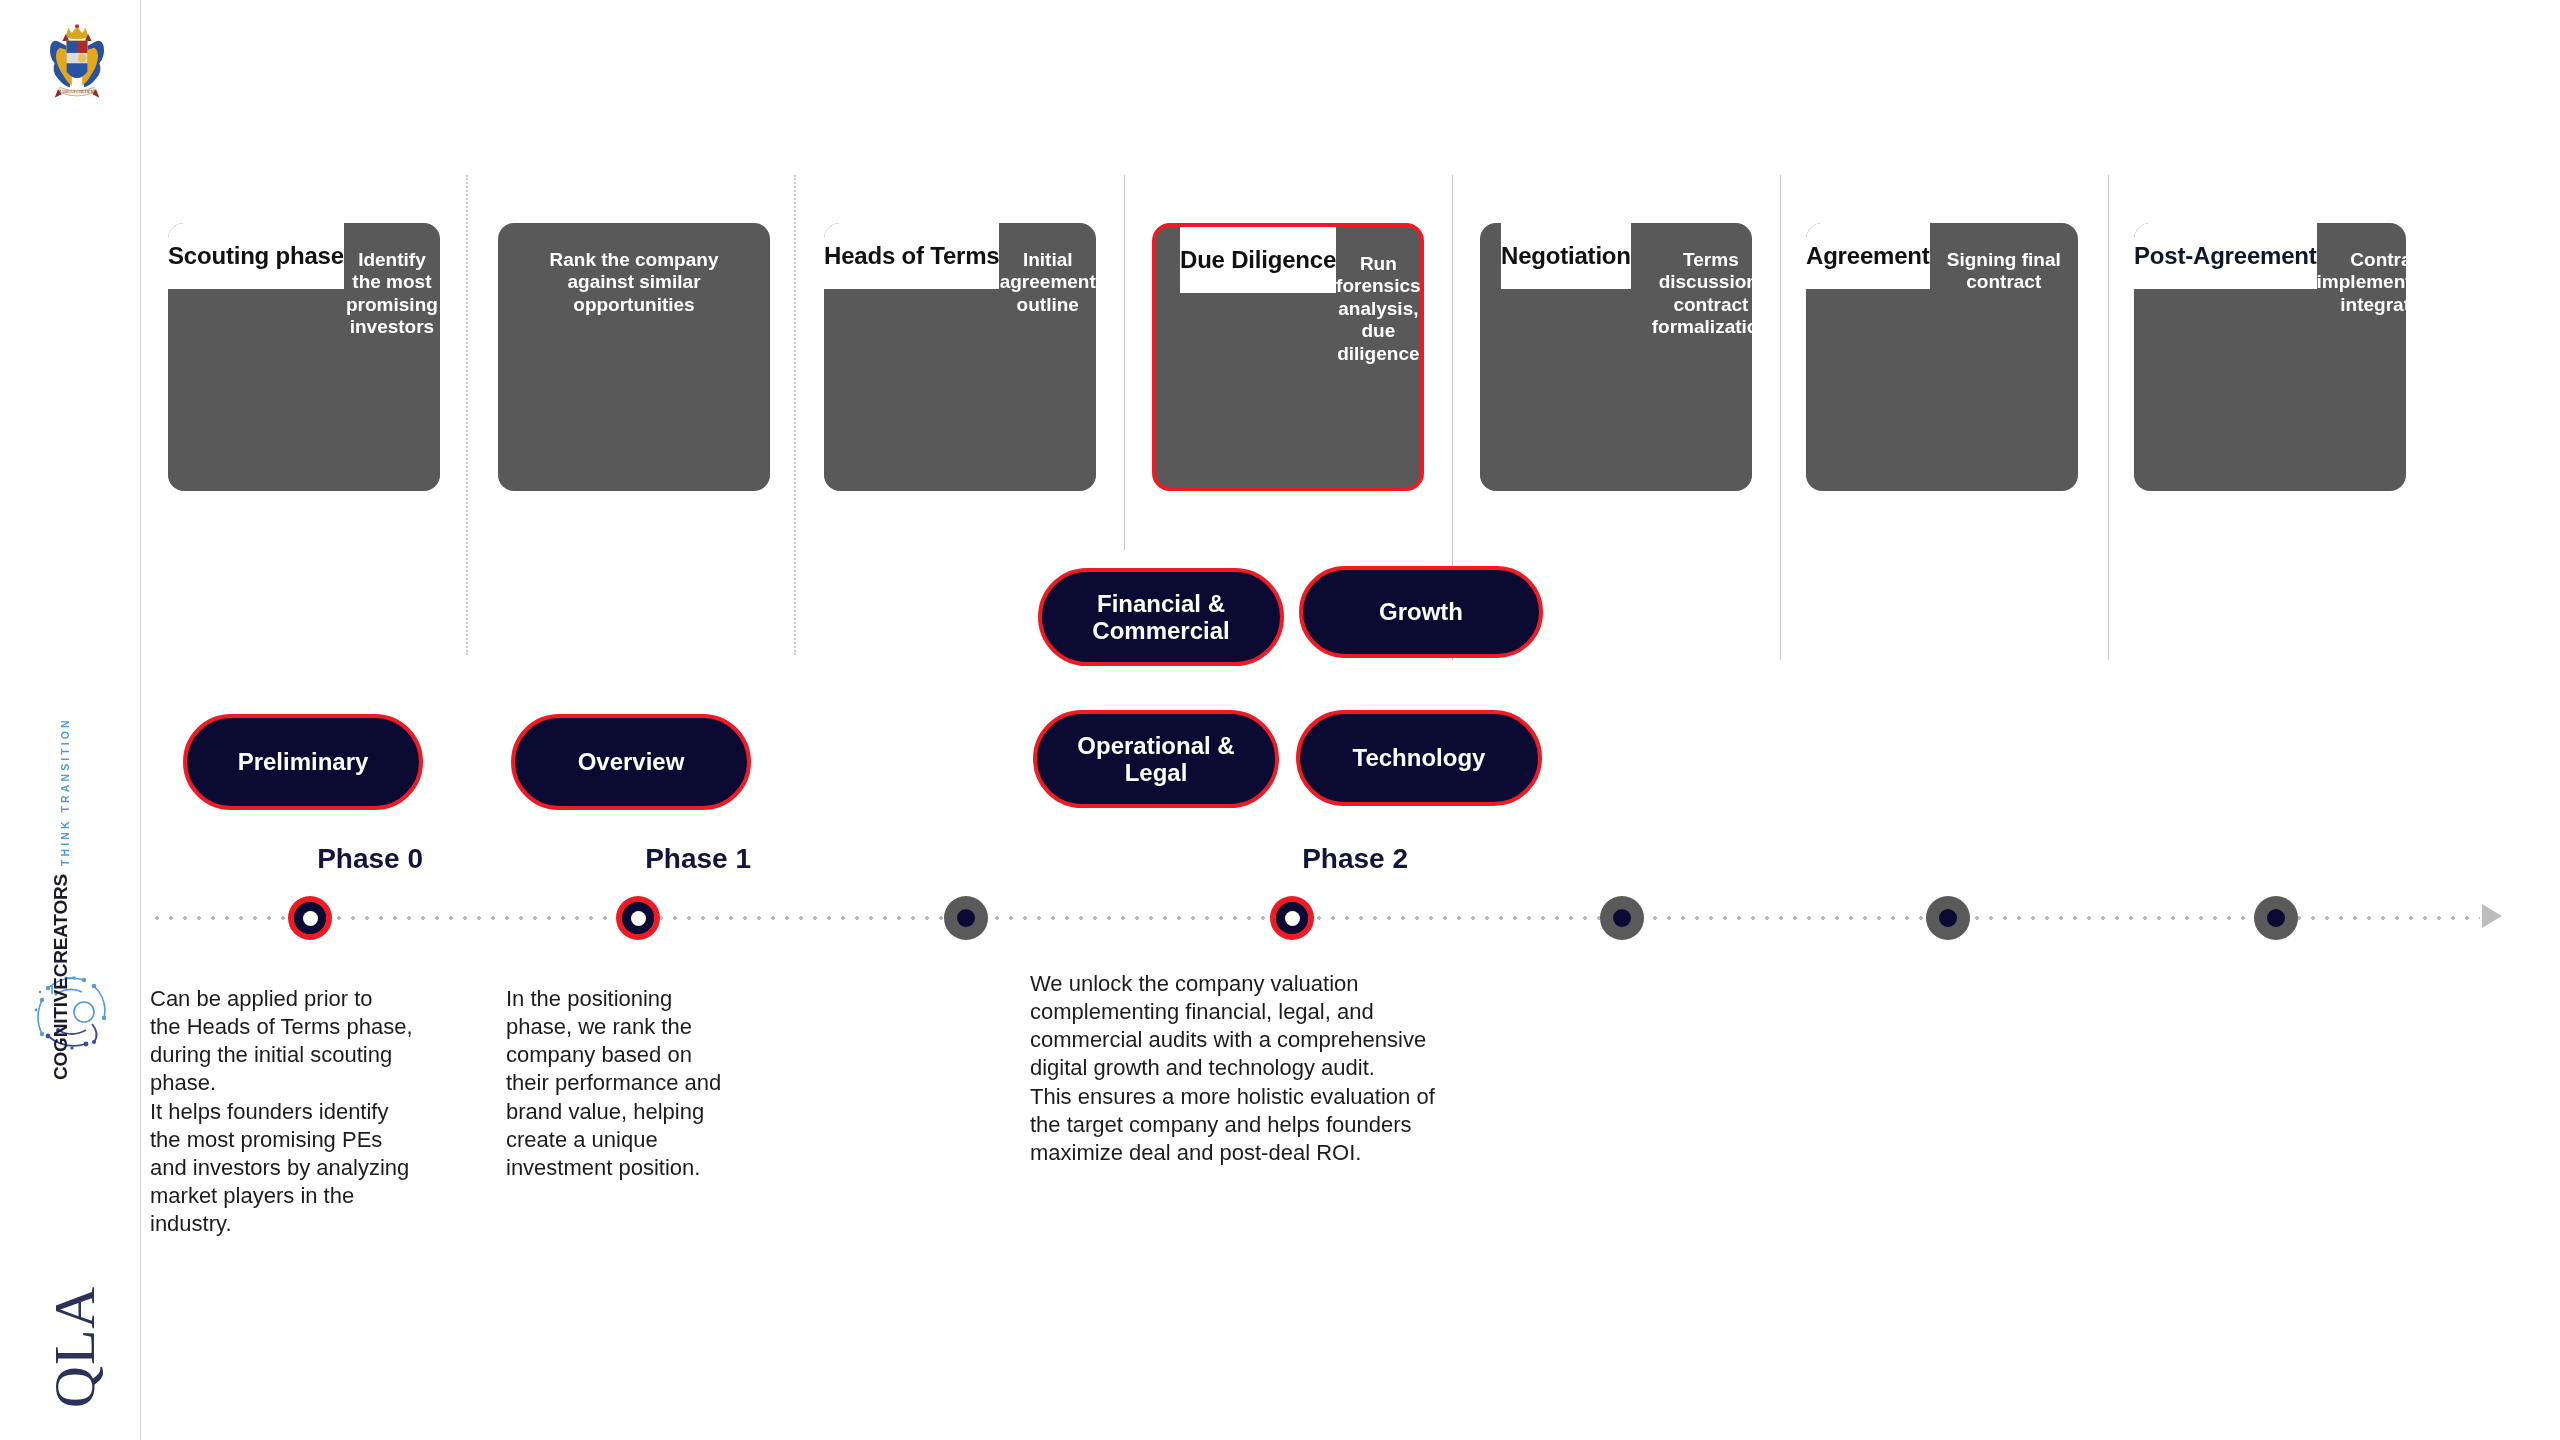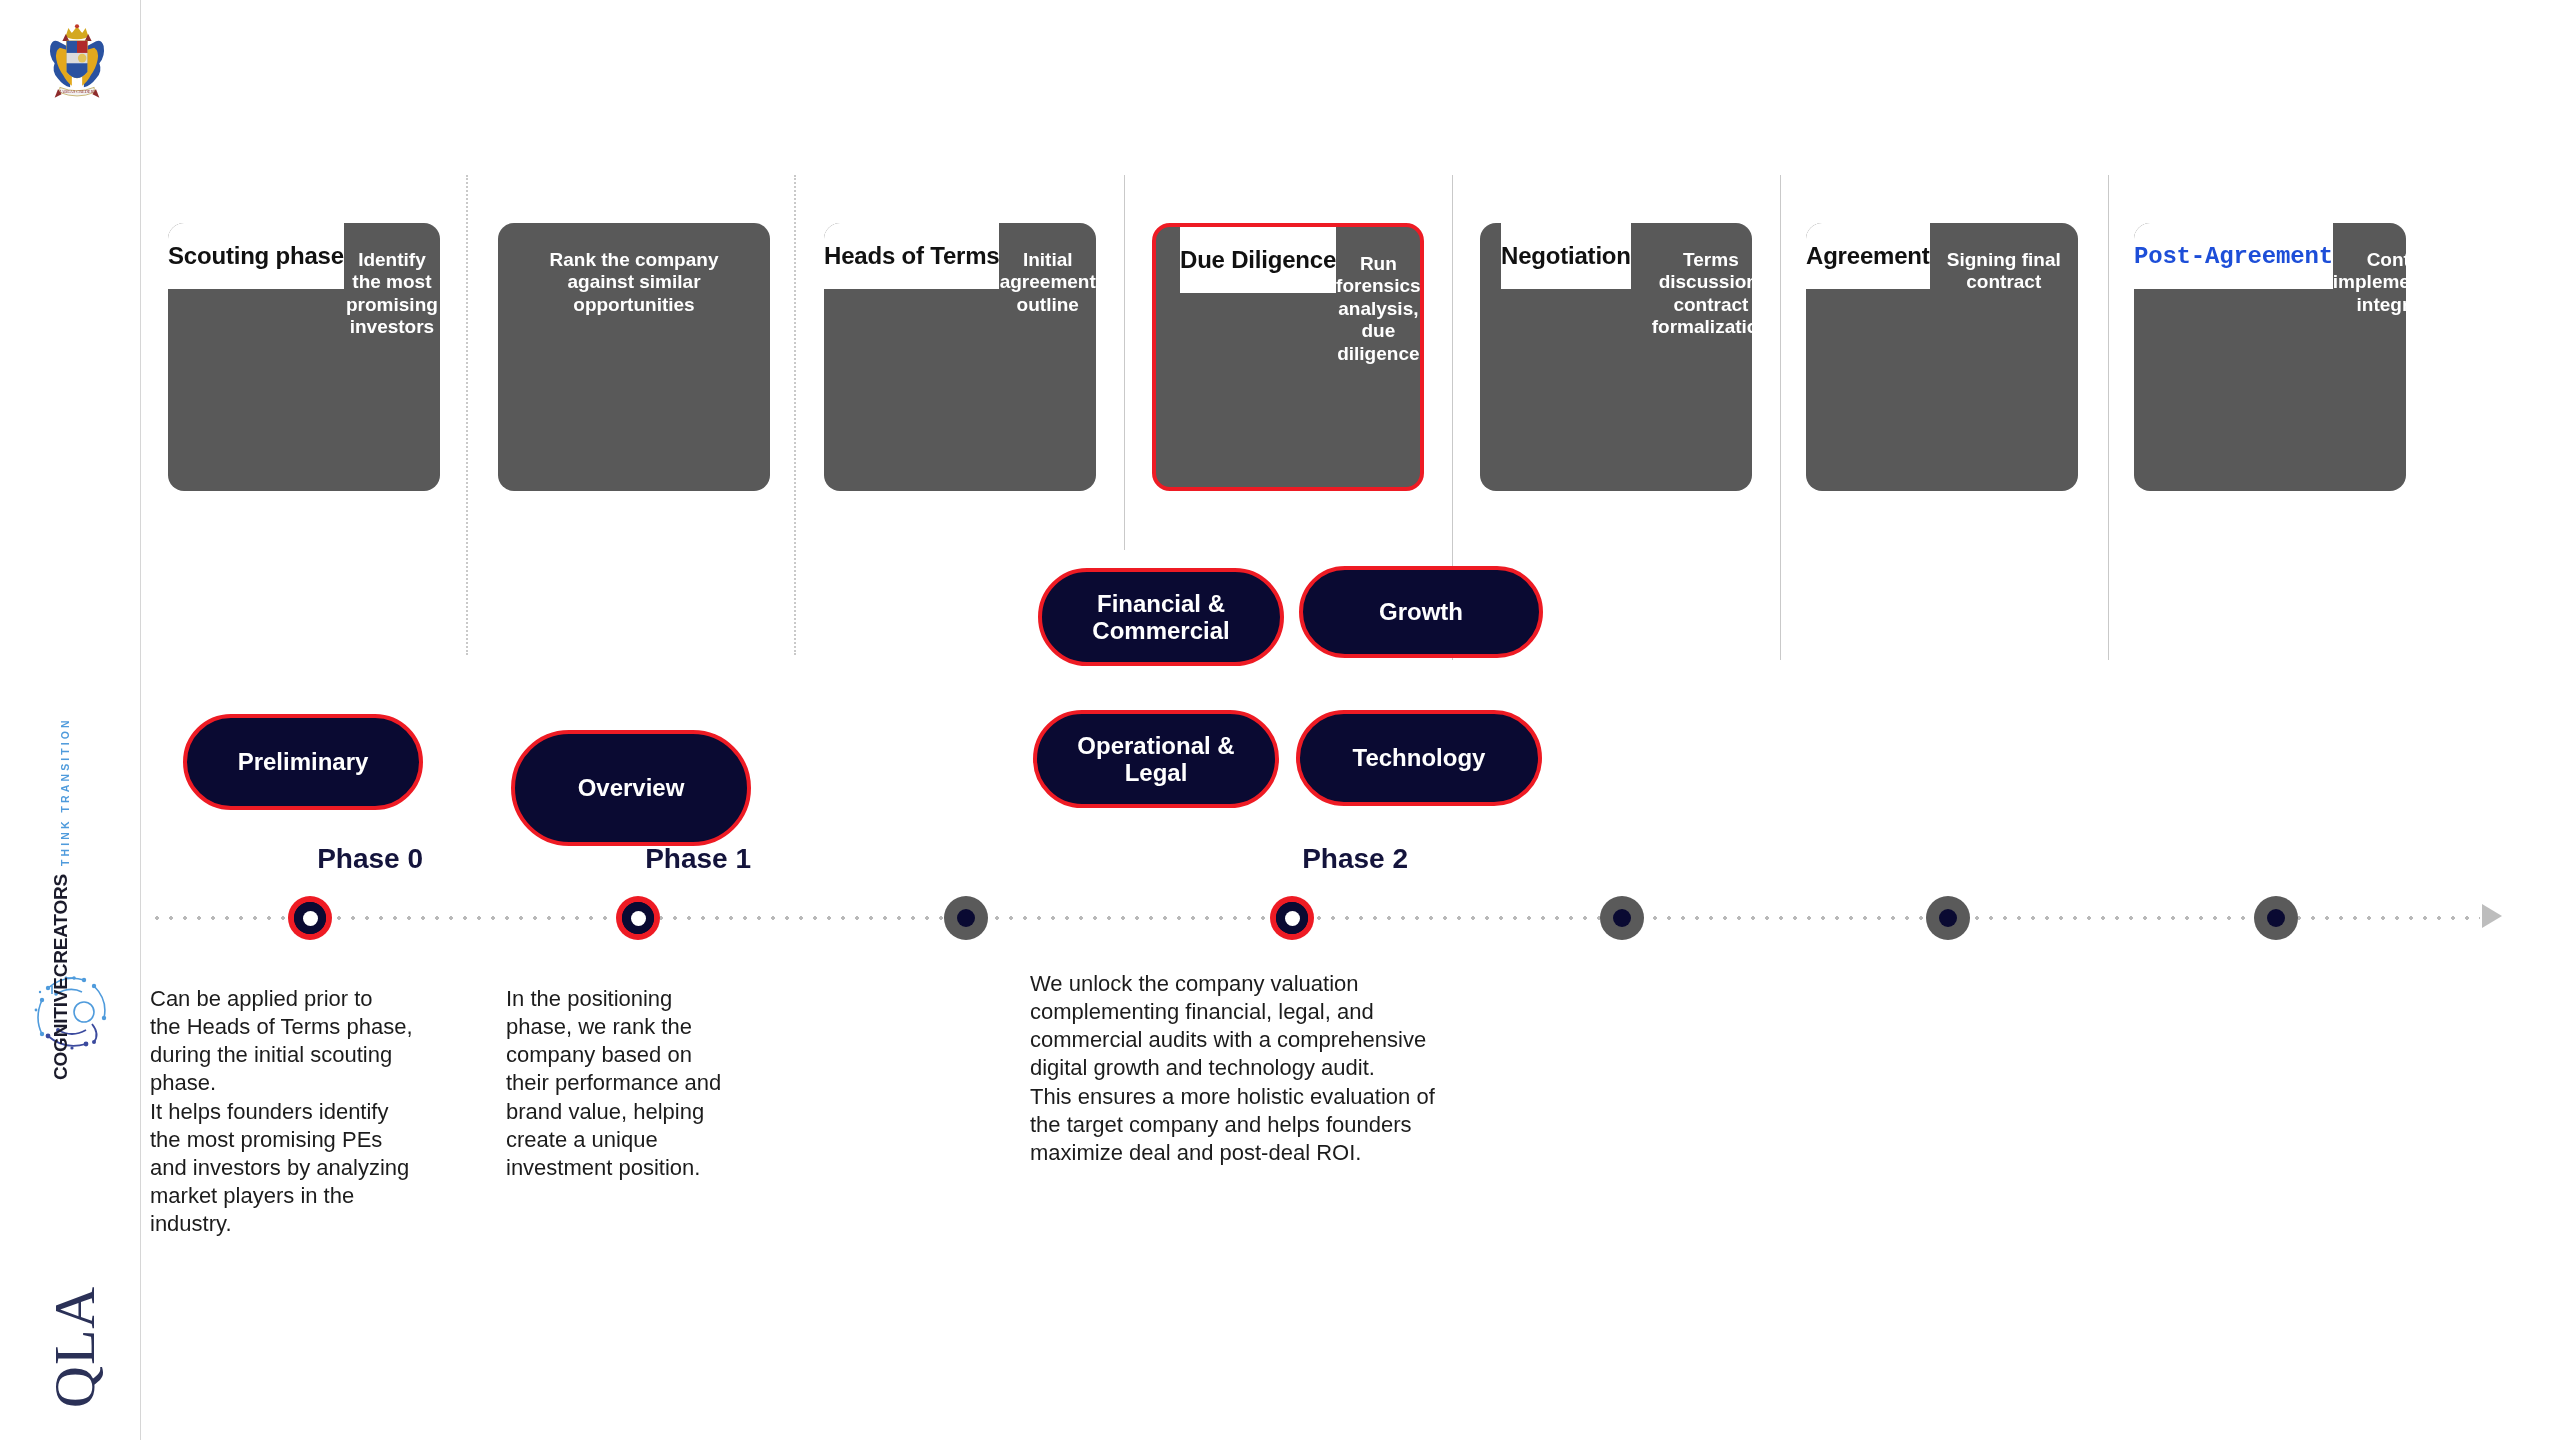--- a/index.html
+++ b/index.html
@@ -49,21 +49,21 @@
     overflow:hidden;
   }
   .card.flagged { border:4px solid #ee1b24; border-radius:18px;padding-left:24px; }
   .card-top { height:62px; flex:none; }
   .card.flagged .card-top { height:56px; }
   .card-title {
     background:#ffffff; height:66px; flex:none;
     display:flex; align-items:center; justify-content:center;
     font-size:24px; font-weight:700; color:#111111; letter-spacing:-0.2px;
   }
-  .card-title.accent { color:#1d4ed8;font-family:Liberation Mono, monospace; }
+  .card-title.accent { color:#0f172a; }
   .card-desc {
     flex:1; display:flex; align-items:flex-start; justify-content:center;
     padding-top:26px;
     font-size:19px; font-weight:700; color:#ffffff;
     text-align:center; line-height:1.18; white-space:pre-line;
   }
 
   
   .pill {
     position:absolute;
@@ -239,21 +239,21 @@
   <div class="card" style="left:2134px;">
     <div class="card-top"></div>
     <div class="card-title accent">Post-Agreement</div>
     <div class="card-desc">Contract
 implementation,
 integration</div>
   </div>
 
   <div class="pill" style="left:183px; top:714px; width:240px; height:96px;">Preliminary</div>
 
-  <div class="pill" style="left:511px; top:730px; width:240px; height:116px;">Overview</div>
+  <div class="pill" style="left:511px; top:714px; width:240px; height:96px;">Overview</div>
 
   <div class="pill" style="left:1038px; top:568px; width:246px; height:98px;">Financial &amp;
 Commercial</div>
 
   <div class="pill" style="left:1299px; top:566px; width:244px; height:92px;">Growth</div>
 
   <div class="pill" style="left:1033px; top:710px; width:246px; height:98px;">Operational &amp;
 Legal</div>
 
   <div class="pill" style="left:1296px; top:710px; width:246px; height:96px;">Technology</div>

